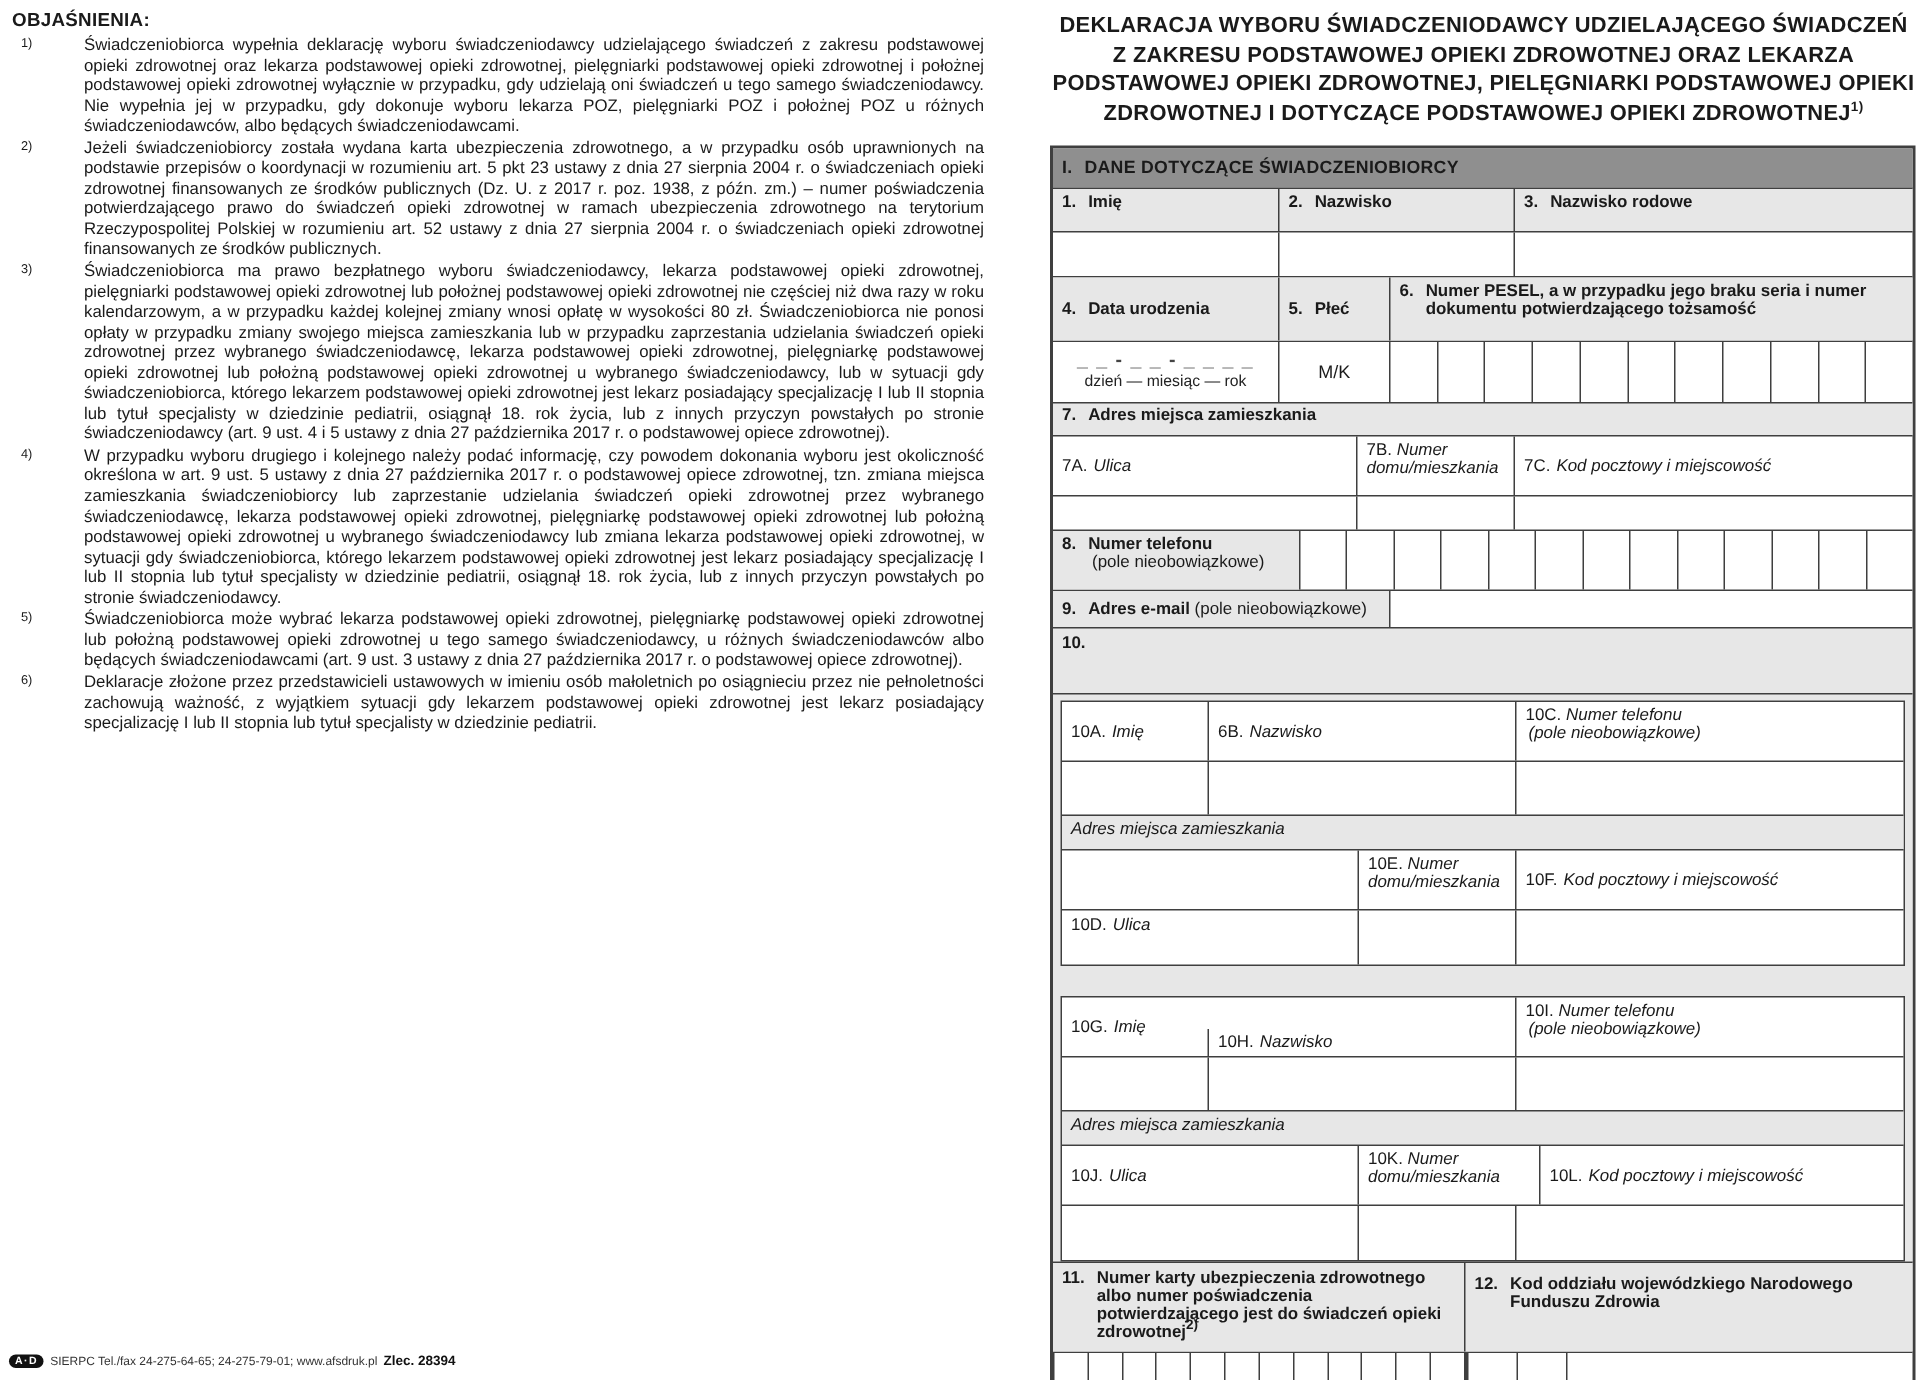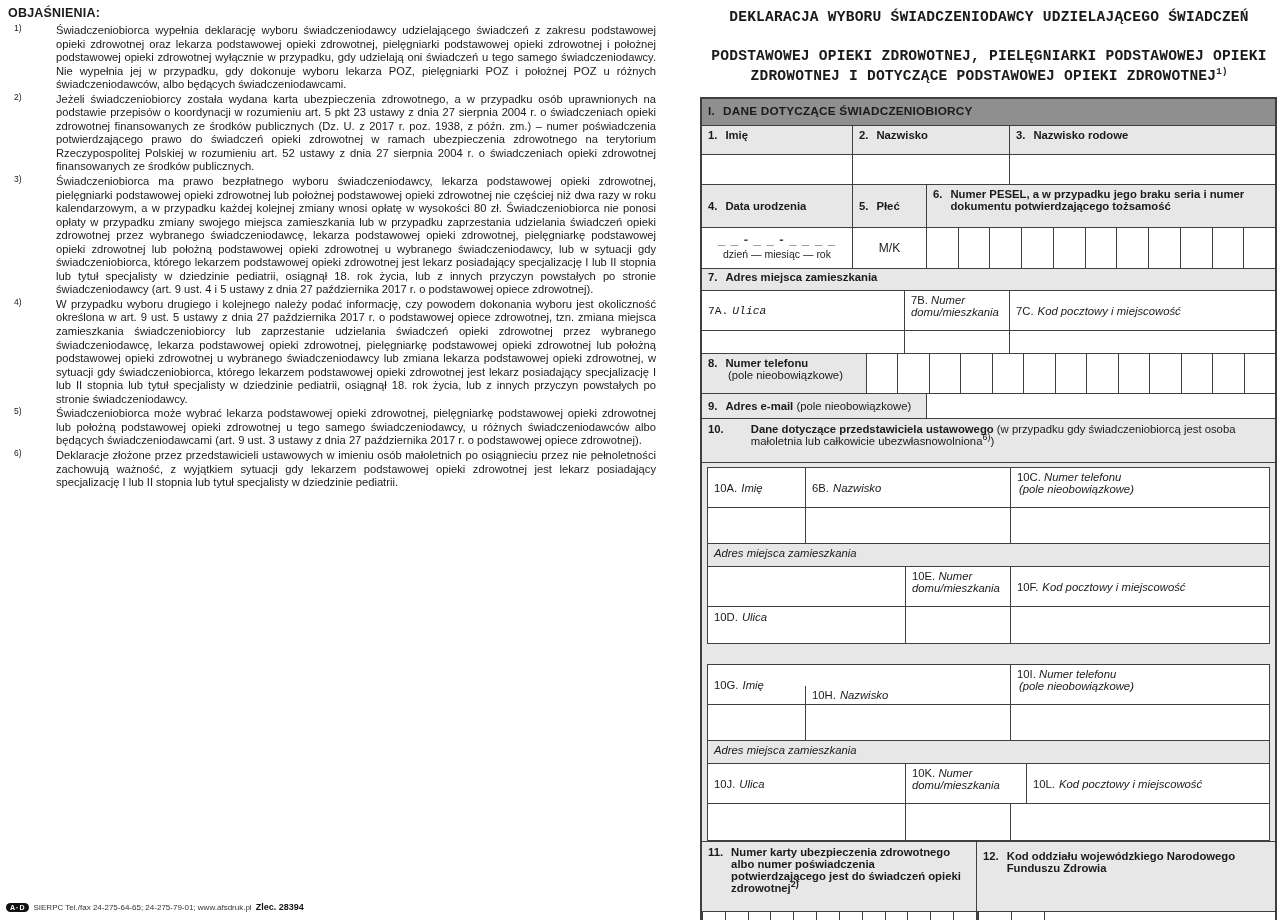--- a/index.html
+++ b/index.html
@@ -10,21 +10,21 @@
   #left { position:absolute; left:8px; top:6px; width:648px; }
   #left h1 { font-size:12.5px; font-weight:bold; letter-spacing:.2px; margin-bottom:4px; }
   .fn { position:relative; padding-left:48px; text-align:justify; font-size:11.2px; line-height:13.55px; margin-bottom:1px; }
   .fn .marker { position:absolute; left:6px; top:-2px; font-size:8.5px; }
   #print-footer { position:absolute; left:6px; top:902px; width:640px; font-size:8px; color:#333; display:flex; align-items:center; gap:4px; }
   #print-footer .logo { display:inline-block; background:#111; color:#fff; font-weight:bold; font-size:7px; border-radius:6px; padding:1px 4px; letter-spacing:1px; }
   #print-footer .order { font-weight:bold; font-size:9px; color:#111; }
 
   
   #right { position:absolute; left:700px; top:8px; width:578px; }
-  #form-title { text-align:center; font-family:Liberation Mono, monospace; font-weight:bold; font-size:14.6px; line-height:19.5px; letter-spacing:.2px; }
+  #form-title { text-align:center; font-family:Liberation Sans, sans-serif; font-weight:bold; font-size:14.6px; line-height:19.5px; letter-spacing:.2px; }
   sup, .sup { font-size:9px; vertical-align:super; line-height:0; }
 
   #form-table { margin-top:11px; border:2px solid #3f3f3f; width:577px; background:#fff; }
   .row { display:flex; border-top:1px solid #3f3f3f; align-items:stretch; }
   .row:first-child { border-top:none; }
   .cell { border-left:1px solid #3f3f3f; padding:3px 6px; font-size:11.3px; }
   .cell:first-child { border-left:none; }
   .gray  { background:#e7e7e7; }
   .dkgray{ background:#8f8f8f; }
   .bold  { font-weight:bold; }
@@ -83,21 +83,21 @@
   <div id="print-footer">
     <span class="logo">A·D</span>
     <span>SIERPC Tel./fax 24-275-64-65; 24-275-79-01; www.afsdruk.pl</span>
     <span class="order">Zlec. 28394</span>
   </div>
 
   <div id="right">
 
     <div id="form-title">
       <span>DEKLARACJA WYBORU ŚWIADCZENIODAWCY UDZIELAJĄCEGO ŚWIADCZEŃ</span><br>
-      <br>
+      <span>Z ZAKRESU PODSTAWOWEJ OPIEKI ZDROWOTNEJ ORAZ LEKARZA</span><br>
       <span>PODSTAWOWEJ OPIEKI ZDROWOTNEJ, PIELĘGNIARKI PODSTAWOWEJ OPIEKI</span><br>
       <span>ZDROWOTNEJ I DOTYCZĄCE PODSTAWOWEJ OPIEKI ZDROWOTNEJ</span><span class="sup">1)</span>
     </div>
 
     <div id="form-table">
 
       <div class="row dkgray" style="height:26px">
         <div class="cell sechead" style="flex:1; display:flex;">
           <span class="num">I.</span>
           <span>DANE DOTYCZĄCE ŚWIADCZENIOBIORCY</span>
@@ -164,21 +164,21 @@
       </div>
 
       <div class="row gray" style="height:22px">
         <div class="cell bold flexlbl" style="flex:1; padding-top:2px;">
             <span class="num">7.</span>
             <span>Adres miejsca zamieszkania</span>
           </div>
       </div>
 
       <div class="row" style="height:40px">
-        <div class="cell" style="width:202px; display:flex; align-items:center;font-family:Liberation Mono, monospace;">
+        <div class="cell" style="width:202px; display:flex; align-items:center;">
             <span style="margin-right:4px">7A.</span>
             <span class="ital">Ulica</span>
           </div>
         <div class="cell" style="width:105px"><span>7B.</span> <span class="ital">Numer domu/mieszkania</span></div>
         <div class="cell" style="flex:1; display:flex; align-items:center;">
             <span style="margin-right:4px">7C.</span>
             <span class="ital">Kod pocztowy i miejscowość</span>
           </div>
       </div>
 
@@ -215,23 +215,22 @@
 
       <div class="row" style="height:25px">
         <div class="cell gray flexlbl" style="width:224px; align-items:center;">
           <span class="num">9.</span>
           <span><span class="bold">Adres e-mail</span> <span class="note">(pole nieobowiązkowe)</span></span>
         </div>
         <div class="cell" style="flex:1"></div>
       </div>
 
       <div class="row gray" style="height:44px">
-        <div class="cell flexlbl" style="flex:1; padding-top:4px;gap:19px;">
+        <div class="cell flexlbl" style="flex:1; padding-top:4px;">
           <span class="num">10.</span>
-          <span><span class="bold">Dane dotyczące przedstawiciela ustawowego</span> <span class="note">(w przypadku gdy świadczeniobiorcą jest osoba małoletnia lub całkowicie ubezwłasnowolniona</span><span class="sup">6)</span><span class="note">)</span></span>
         </div>
       </div>
 
       <div class="innerwrap" style="border-top:1px solid #3f3f3f; padding-top:4px;">
         <div class="innertable">
           <div class="row" style="height:39px">
             <div class="cell" style="width:97px; display:flex; align-items:center;">
                 <span style="margin-right:4px">10A.</span>
                 <span class="ital">Imię</span>
               </div>
@@ -300,21 +299,21 @@
               </div>
           </div>
           <div class="row" style="height:37px">
             <div class="cell" style="width:197px"></div>
             <div class="cell" style="width:105px"></div>
             <div class="cell" style="flex:1"></div>
           </div>
         </div>
       </div>
 
-      <div class="row" style="height:70px">
+      <div class="row" style="height:60px">
         <div class="cell gray flexlbl" style="width:274px; padding-top:4px;">
           <span class="num">11.</span>
           <span class="bold"><span>Numer karty ubezpieczenia zdrowotnego albo numer poświadczenia potwierdzającego jest do świadczeń opieki zdrowotnej</span><span class="sup">2)</span></span>
         </div>
         <div class="cell gray flexlbl" style="flex:1; padding-top:8px;">
           <span class="num">12.</span>
           <span class="bold" style="padding-right:30px">Kod oddziału wojewódzkiego Narodowego Funduszu Zdrowia</span>
         </div>
       </div>
 

